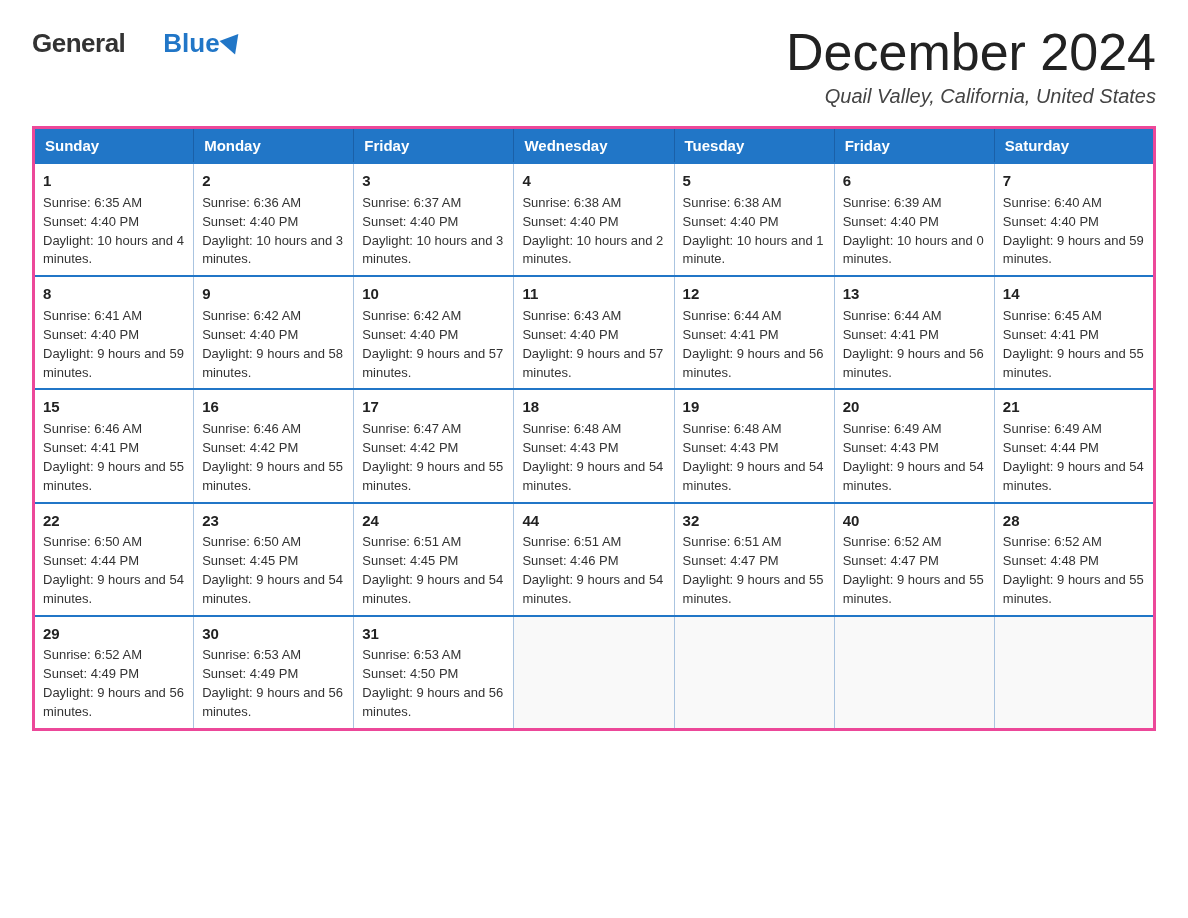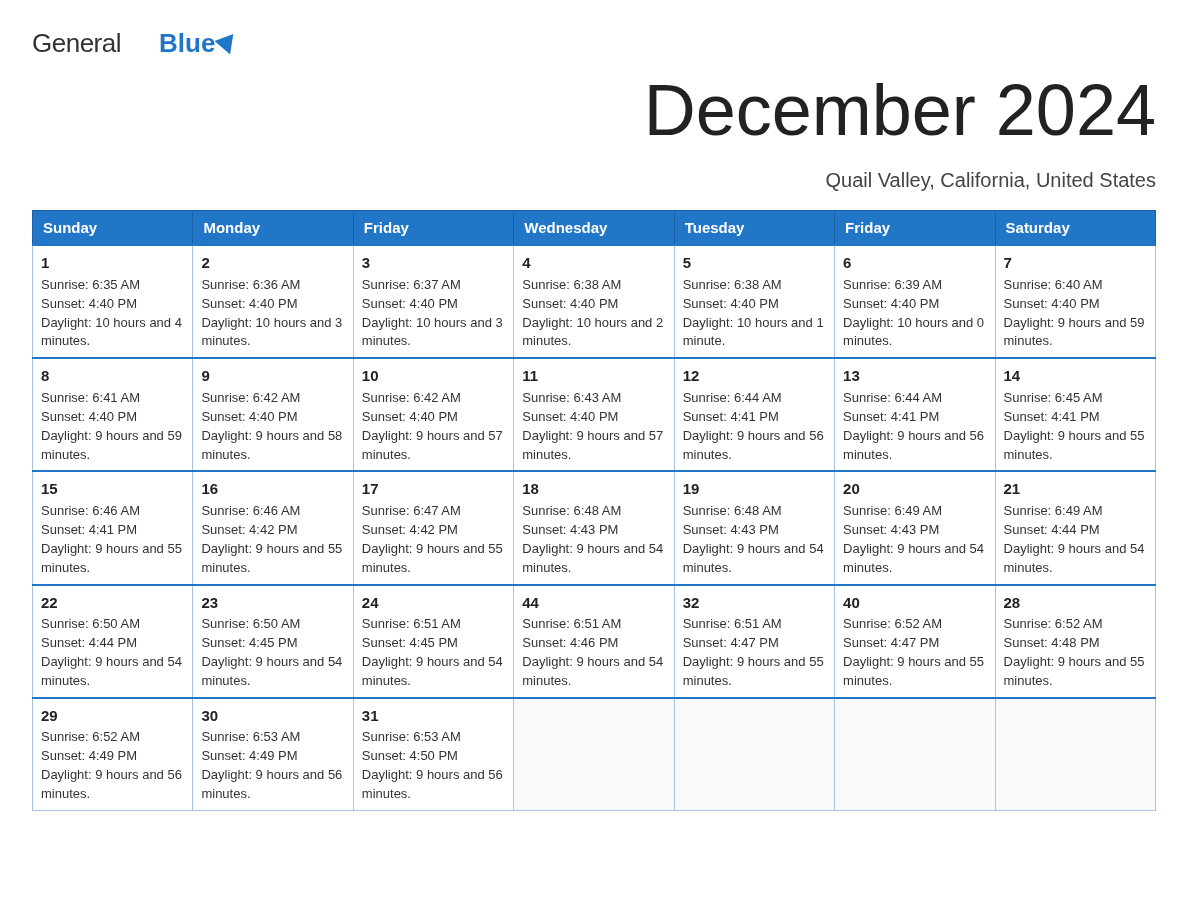--- a/index.html
+++ b/index.html
@@ -22,21 +22,21 @@
       flex-direction: column;
       align-items: flex-start;
       padding-top: 4px;
     }
     .logo-text {
       display: flex;
       align-items: center;
     }
     .logo-general {
       font-size: 26px;
-      font-weight: normal;
+      font-weight: bold;
       color: #333;
       letter-spacing: -0.5px;
     }
     .logo-blue-part {
       display: flex;
       align-items: center;
     }
     .logo-blue-text {
       font-size: 26px;
       font-weight: bold;
@@ -50,36 +50,36 @@
       border-right: 10px solid transparent;
       border-top: 18px solid #2176c7;
       margin-left: 2px;
       transform: rotate(-20deg);
       margin-top: 4px;
     }
     .title-area {
       text-align: right;
     }
     .month-title {
-      font-size: 72px;
+      font-size: 52px;
       font-weight: 300;
       color: #222;
       line-height: 1.1;
-      margin-top: 47px;
     }
     .location-title {
       font-size: 20px;
       color: #444;
       font-weight: normal;
-      margin-top: 19px;
+      margin-top: 4px;
+      font-style: italic;
     }
     .calendar {
       width: 100%;
       border-collapse: collapse;
-      border: 1px solid #ec4899;
+      border: 3px solid #ec4899;
     }
     .calendar th {
       background: #2176c7;
       color: #fff;
       font-size: 15px;
       font-weight: bold;
       padding: 8px 10px;
       text-align: left;
       border: 1px solid #1a60a8;
     }

